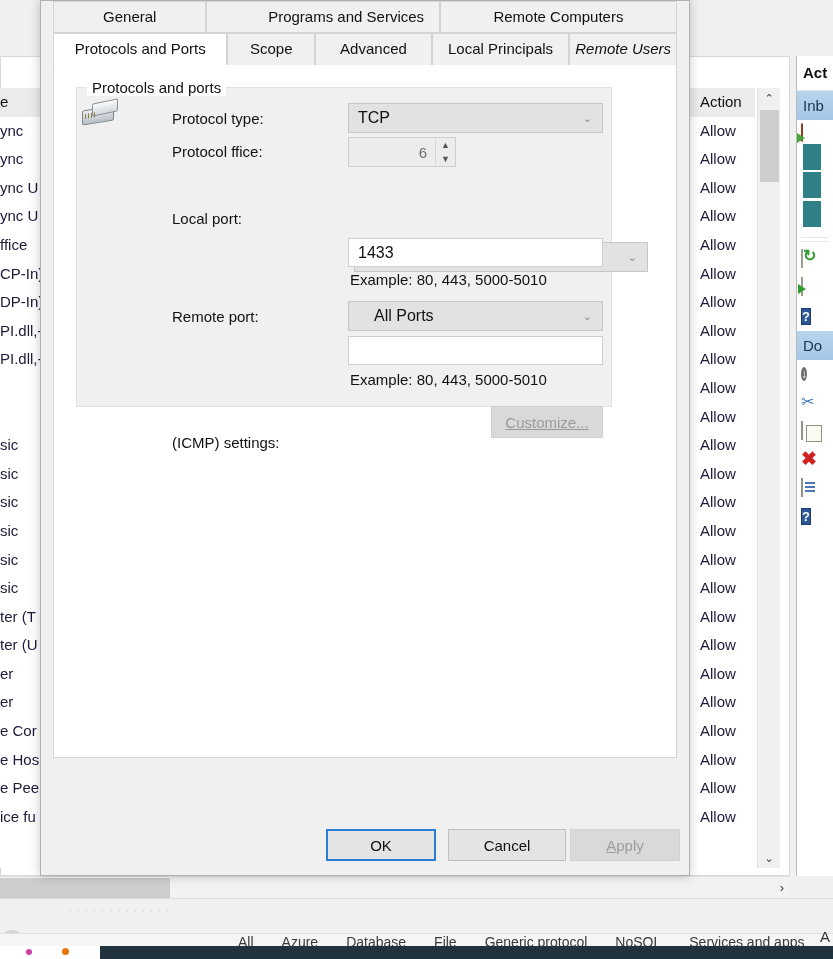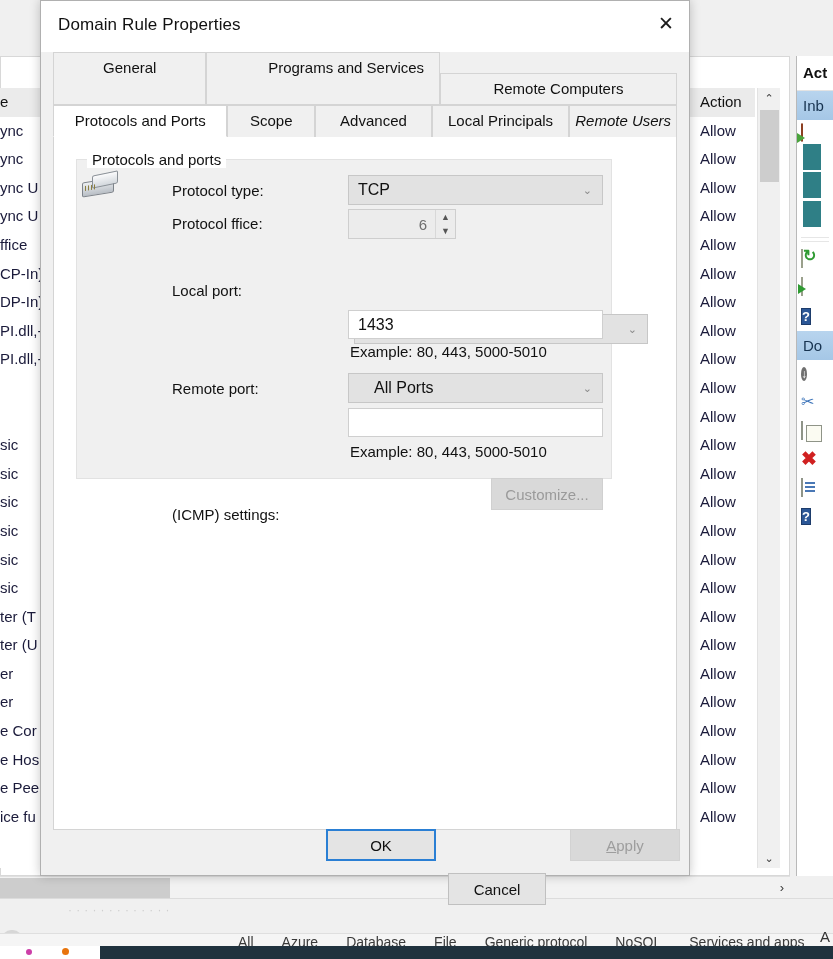--- a/index.html
+++ b/index.html
@@ -235,21 +235,21 @@
     border: 1px solid #d4d4d4; border-bottom: none;
     box-sizing: border-box; white-space: nowrap;
   }
   .tab-row.row1 .tab { border-bottom: 1px solid #d4d4d4; }
   .tab.sel {
     background: #ffffff; border-color: #d4d4d4; border-bottom: 1px solid #ffffff;
     position: relative; z-index: 3;
   }
   .tab-t1-general { width: 154px; }
   .tab-t1-progsvc { width: 234px; padding-left: 46px; }
-  .tab-t1-remcomp { width: 238px; margin-top: 21px; }
+  .tab-t1-remcomp { width: 238px; }
   .tab-t2-protoports { width: 175px; }
   .tab-t2-scope { width: 88px; }
   .tab-t2-advanced { width: 117px; }
   .tab-t2-localprin { width: 138px; }
   .tab-t2-remusers { width: 108px; font-style: italic; }
 
   .tab-page {
     position: relative; margin: 0 12px; height: 693px;
     background: #ffffff; border: 1px solid #d4d4d4; border-top: none;
     box-sizing: border-box;
@@ -318,21 +318,21 @@
   .spin-btns div {
     flex: 1; display: flex; align-items: center; justify-content: center;
     font-size: 9px; color: #555; line-height: 1;
   }
   .hint {
     position: absolute; font-size: 15px; color: #111; white-space: nowrap;
   }
   .btn {
     position: absolute; box-sizing: border-box; font-size: 15px;
     display: flex; align-items: center; justify-content: center;
-    background: #e4e4e4; border: 1px solid #4d7c0f; color: #111;
+    background: #e4e4e4; border: 1px solid #4d7c0f; color: #111; text-decoration: underline;
   }
   .btn.disabled { background: #d9d9d9; border-color: #d0d0d0; color: #9a9a9a; }
 
   .footer-btns { position: absolute; left: 0; bottom: 0; width: 100%; height: 60px; }
   .fbtn {
     position: absolute; top: 14px; height: 32px; box-sizing: border-box;
     font-size: 15px; display: flex; align-items: center; justify-content: center;
     background: #e4e4e4; border: 1px solid #c0c0c0; color: #111;
   }
   .fbtn.primary { border: 2px solid #2a7fd4; background: #e4e4e4; }
@@ -535,24 +535,20 @@
 
     <div class="tb-tile"></div>
     <div class="tb-dot-a"></div>
     <div class="tb-dot-b"></div>
     <div class="taskbar"></div>
     <div class="letter-a">A</div>
   </div>
 
   <div class="dialog">
 
-    <div class="dlg-titlebar">
-      <div class="dlg-title">Domain Rule Properties</div>
-      <div class="dlg-close">✕</div>
-    </div>
 
     <div class="tabs-wrap">
       <div class="tab-row row1">
         <div class="tab tab-t1-general">General</div>
         <div class="tab tab-t1-progsvc">Programs and Services</div>
         <div class="tab tab-t1-remcomp">Remote Computers</div>
       </div>
       <div class="tab-row row2">
         <div class="tab sel tab-t2-protoports">Protocols and Ports</div>
         <div class="tab tab-t2-scope">Scope</div>
@@ -608,21 +604,21 @@
       </div>
       <div class="hint" style="left:296px; top:306px;">Example: 80, 443, 5000-5010</div>
 
       <div class="frm-label" style="left:118px; top:369px;">(ICMP) settings:</div>
       <div class="btn disabled" style="left:437px; top:341px; width:112px; height:32px;">Customize...</div>
 
     </div>
 
     <div class="footer-btns">
       <div class="fbtn primary" style="left:285px; width:110px;">OK</div>
-      <div class="fbtn" style="left:407px; width:98px;margin-top:44px;">Cancel</div>
+      <div class="fbtn" style="left:407px; width:118px;">Cancel</div>
       <div class="fbtn dis" style="left:529px; width:110px;">
         <span class="ul">A</span>
           <span>pply</span>
       </div>
     </div>
 
   </div>
 </div>
 
 </body></html>

